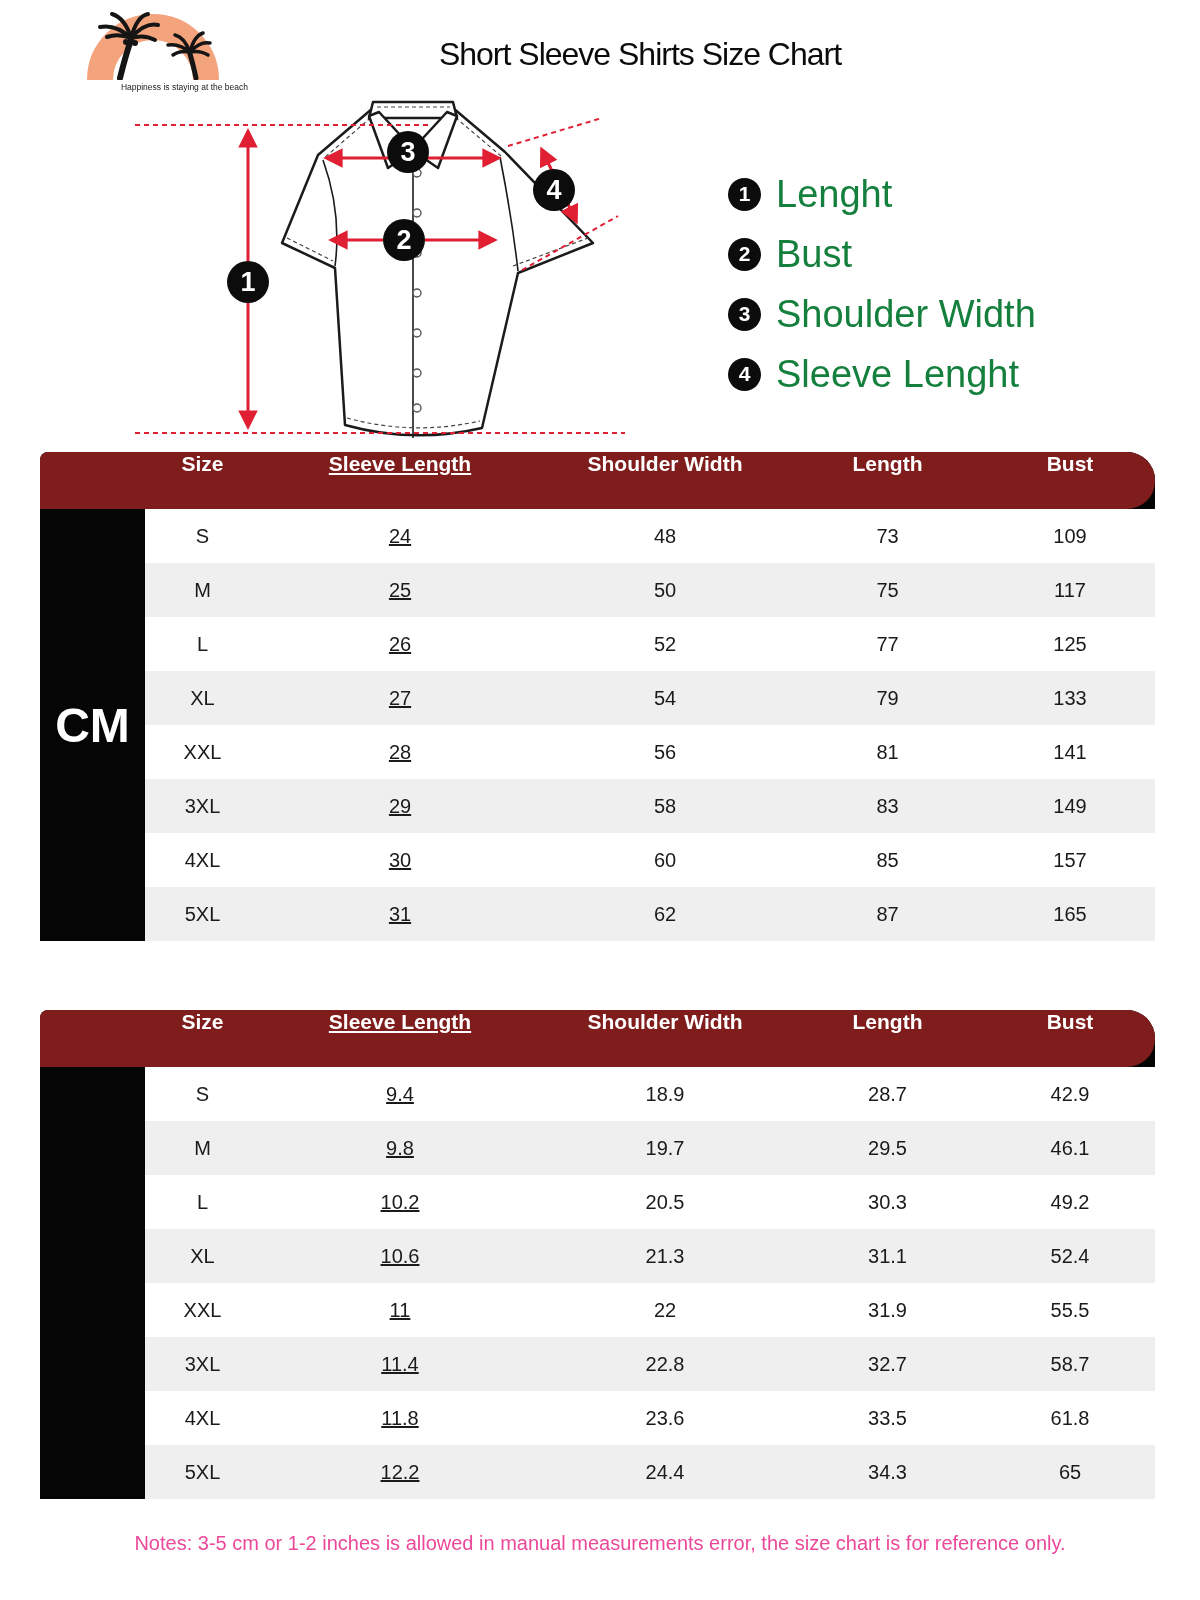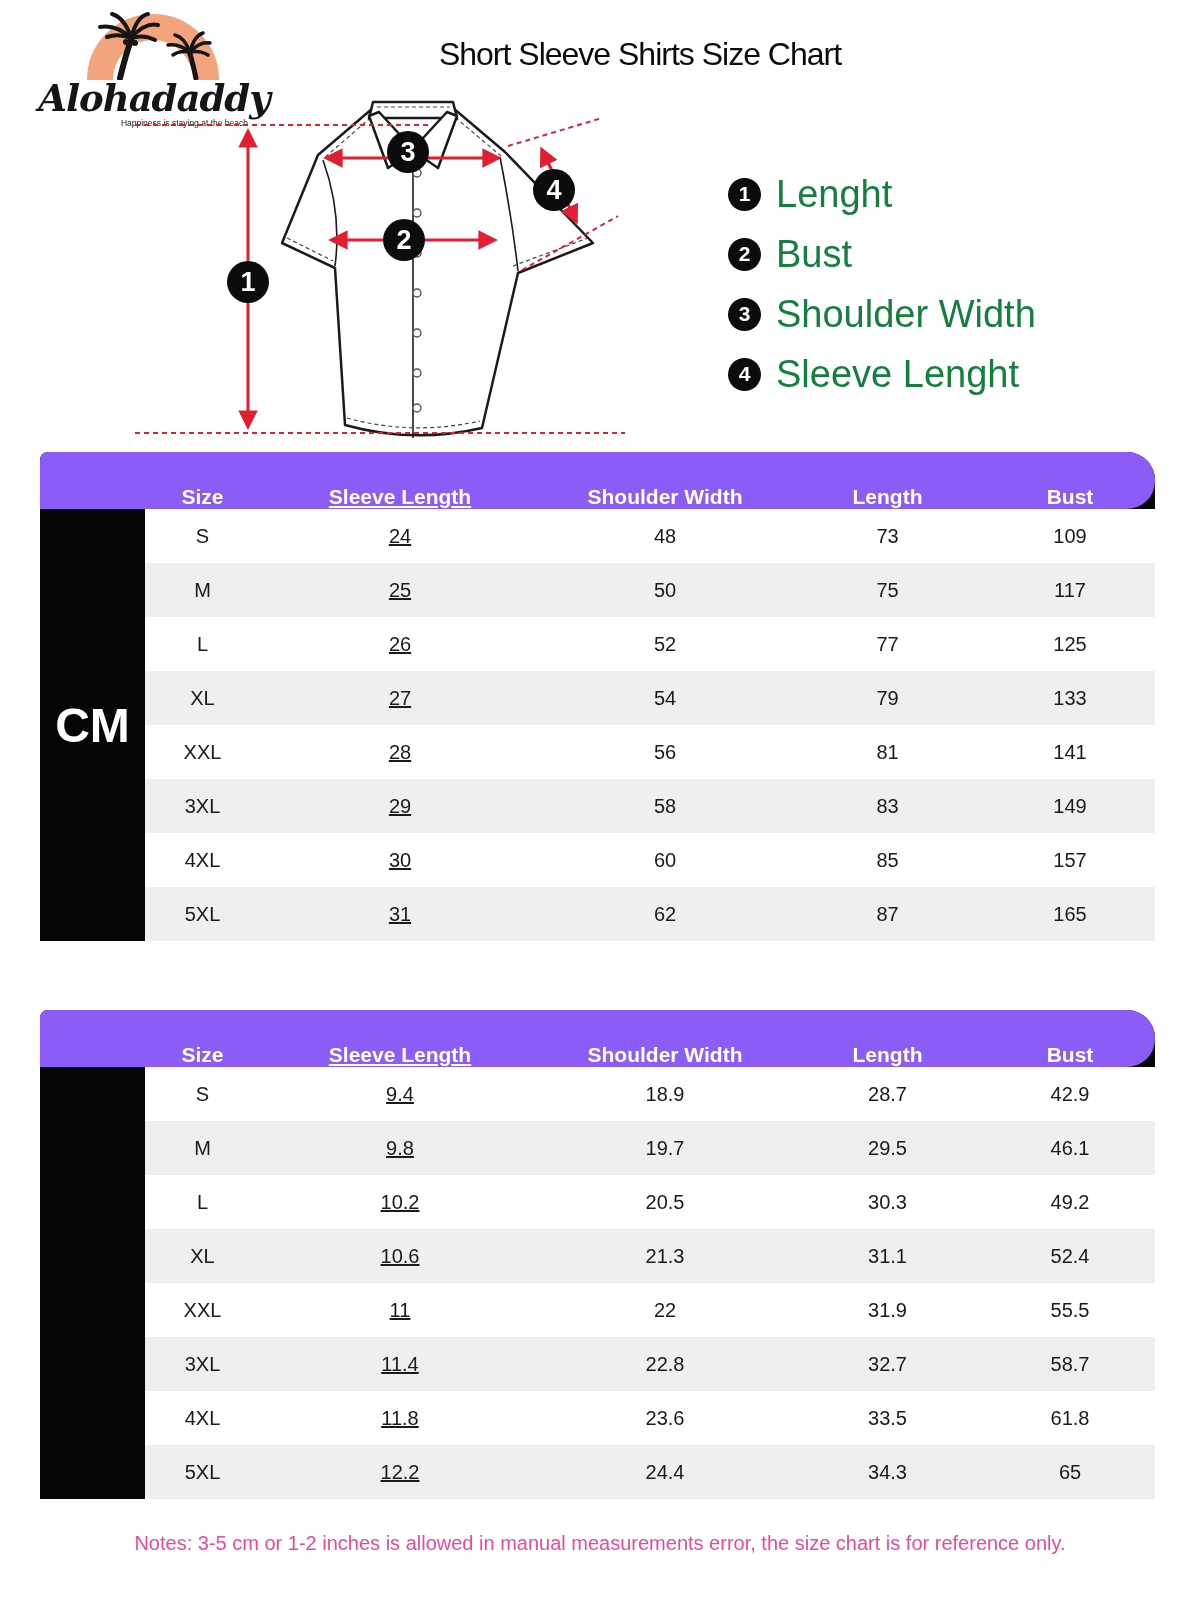--- a/index.html
+++ b/index.html
@@ -42,22 +42,22 @@
     font-weight:bold; font-size:21px; display:flex; align-items:center; justify-content:center; flex:0 0 33px;
   }
   .legend-label { font-size:38px; color:#15803d; }
 
   
   .size-table {
     position:absolute; left:40px; width:1115px; height:489px;
     background:#050505; border-radius:8px 28px 0 0;
   }
   .table-header {
-    display:flex; align-items:flex-end; height:57px; padding-left:105px;
-    background:#8b5cf6; border-radius:8px 28px 28px 0;
+    display:flex; align-items:flex-start; height:57px; padding-left:105px;
+    background:#7f1d1d; border-radius:8px 28px 28px 0;
   }
   .table-header .cell { color:#fff; font-weight:bold; font-size:21px; }
   .table-body { height:432px; display:flex; flex-direction:column; }
   .table-row { display:flex; align-items:center; height:54px; margin-left:105px; background:#fff; }
   .table-row.alt { background:#efefef; }
   .cell { text-align:center; font-size:20px; color:#1a1a1a; }
   .col-0 { width:115px; } .col-1 { width:280px;text-decoration:underline; } .col-2 { width:250px; }
   .col-3 { width:195px; } .col-4 { width:170px; }
   .unit-label {
     position:absolute; left:0; top:57px; width:105px; height:432px;
@@ -97,21 +97,20 @@
     <g stroke="#151515" fill="none" stroke-linecap="round">
       <path d="M 158 68 Q 155 54 152 44" stroke-width="5"></path>
       <path d="M 152 42 Q 141 33 130 35" stroke-width="3.5"></path>
       <path d="M 152 42 Q 146 27 137 25" stroke-width="3.5"></path>
       <path d="M 152 42 Q 156 26 165 23" stroke-width="3.5"></path>
       <path d="M 152 42 Q 162 31 172 33" stroke-width="3.5"></path>
       <path d="M 152 42 Q 162 40 170 45" stroke-width="3.5"></path>
       <path d="M 152 42 Q 142 40 135 45" stroke-width="3.5"></path>
     </g>
   </svg>
-  <div class="logo-name">Alohadaddy</div>
   <div class="logo-tagline">Happiness is staying at the beach</div>
 </div>
 
 <div class="page-title">Short Sleeve Shirts Size Chart</div>
 
 <div class="diagram">
   <svg width="500" height="362" viewBox="0 0 500 362">
     <defs>
       <marker id="ah" viewBox="0 0 10 10" refX="8" refY="5" markerWidth="6.5" markerHeight="6.5" orient="auto-start-reverse">
         <path d="M0 0 L10 5 L0 10 z" fill="#e01f33"></path>

